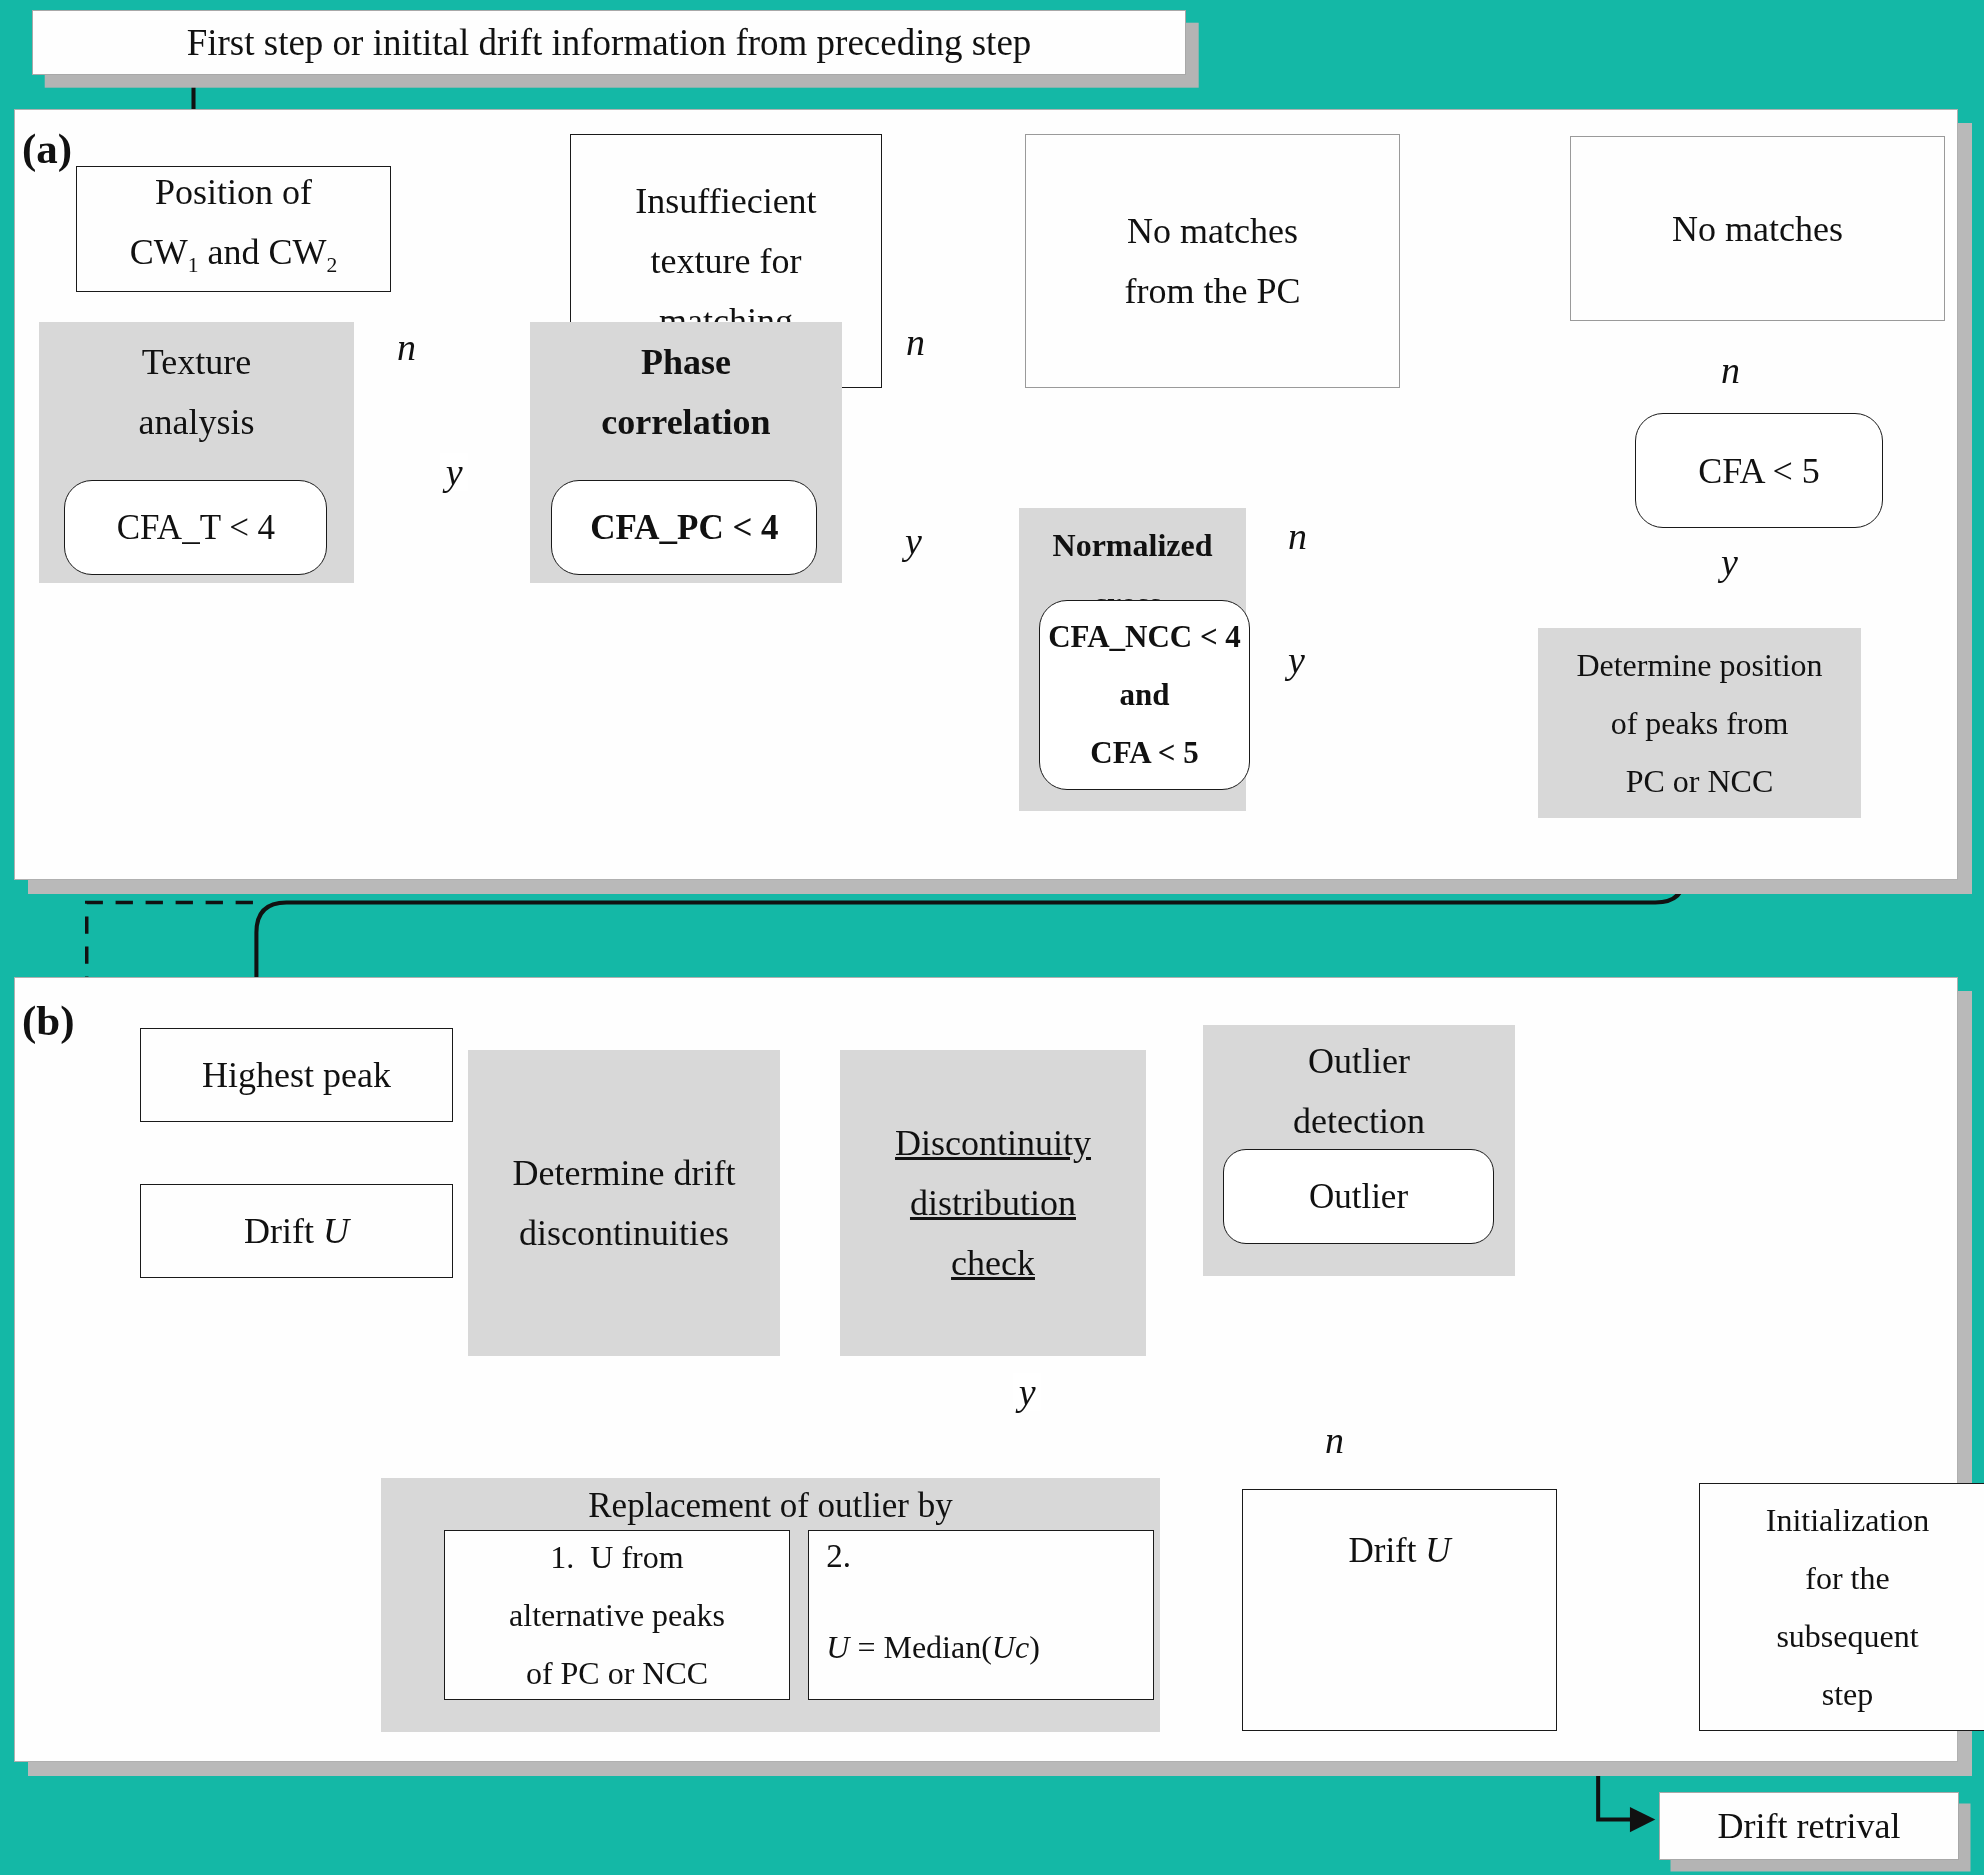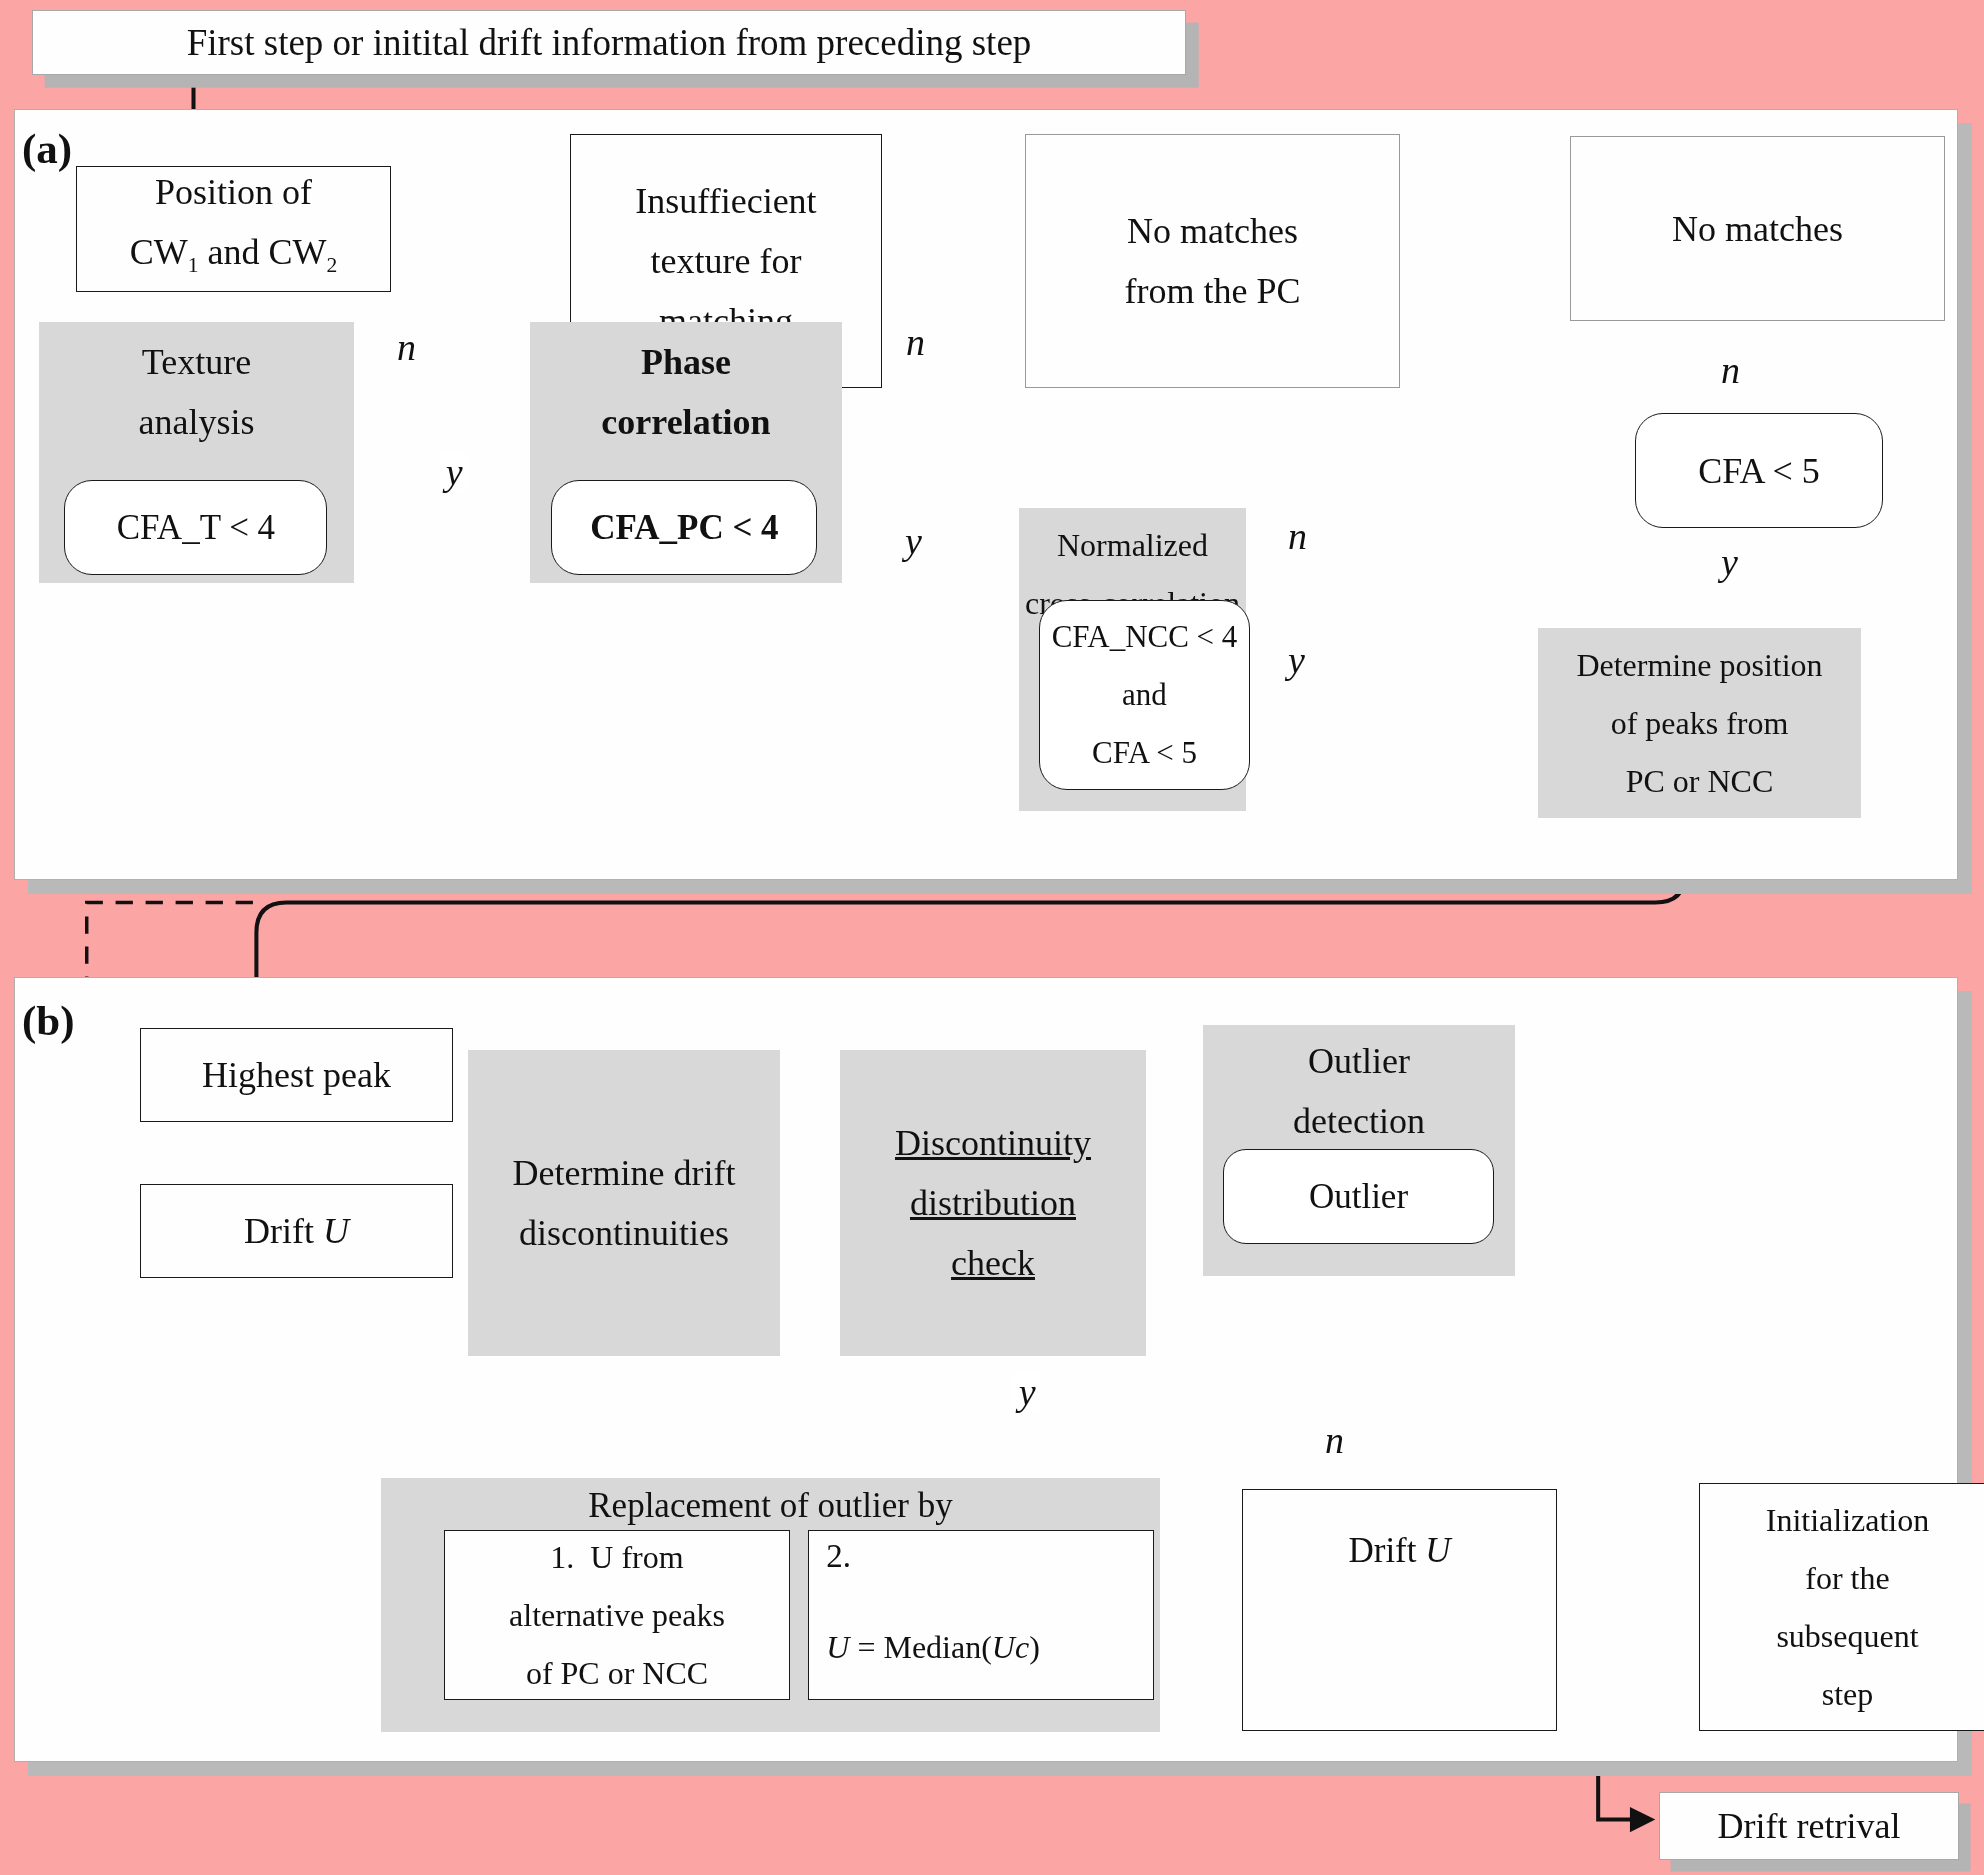--- a/index.html
+++ b/index.html
@@ -1,16 +1,16 @@
 <!DOCTYPE html>
 <html style="font-size:9.2px"><head>
 <meta charset="utf-8">
 <style>
   html,body{margin:0;padding:0;background:#ffffff;}
-  #canvas{position:relative;width:1985px;height:1875px;background:#fca5a5;overflow:hidden;
+  #canvas{position:relative;width:1985px;height:1875px;background:#14b8a6;overflow:hidden;
           font-family:"Liberation Serif","DejaVu Serif",serif;color:#111;}
   .abs{position:absolute;box-sizing:border-box;}
   .panel{background:#fefefe;border:1.7px solid #b0b0b0;box-shadow:14px 14px 0 0 #b9b9b9;}
   .whitebox{background:#fefefe;border:1.7px solid #1a1a1a;margin-left:40px;}
   .graybox{background:#d8d8d8;}
   .grayborder{background:#fefefe;border:1.7px solid #9a9a9a;}
   .rounded{background:#ffffff;border:1.7px solid #1a1a1a;border-radius:28px;}
   .ctr{display:flex;flex-direction:column;align-items:center;justify-content:center;text-align:center;}
   .t62{font-size:36px;line-height:60px;}
   .t56{font-size:32px;line-height:58px;}
@@ -122,21 +122,21 @@
     <div class="abs rounded ctr" style="left:21.4px;top:158px;width:266px;height:95px;font-size:35px;">
       <span>CFA_PC &lt; 4</span>
     </div>
   </div>
 
   <div class="abs grayborder ctr t62" style="left:1025px;top:134px;width:375px;height:254px;">
     <div>No matches</div>
     <div>from the PC</div>
   </div>
 
-  <div class="abs graybox" style="left:1019px;top:508px;width:227px;height:303px;">
+  <div class="abs graybox" style="left:1019px;top:508px;width:227px;height:303px;font-weight:bold;">
     <div class="ctr t56" style="margin-top:8px;">
       <div>Normalized</div>
       <div>cross-correlation</div>
     </div>
     <div class="abs rounded ctr t54" style="left:20px;top:92px;width:211px;height:190px;">
       <div>CFA_NCC &lt; 4</div>
       <div>and</div>
       <div>CFA &lt; 5</div>
     </div>
   </div>

